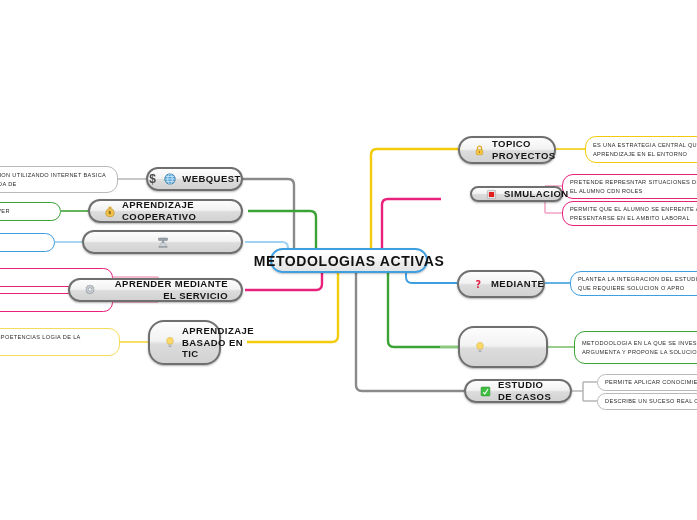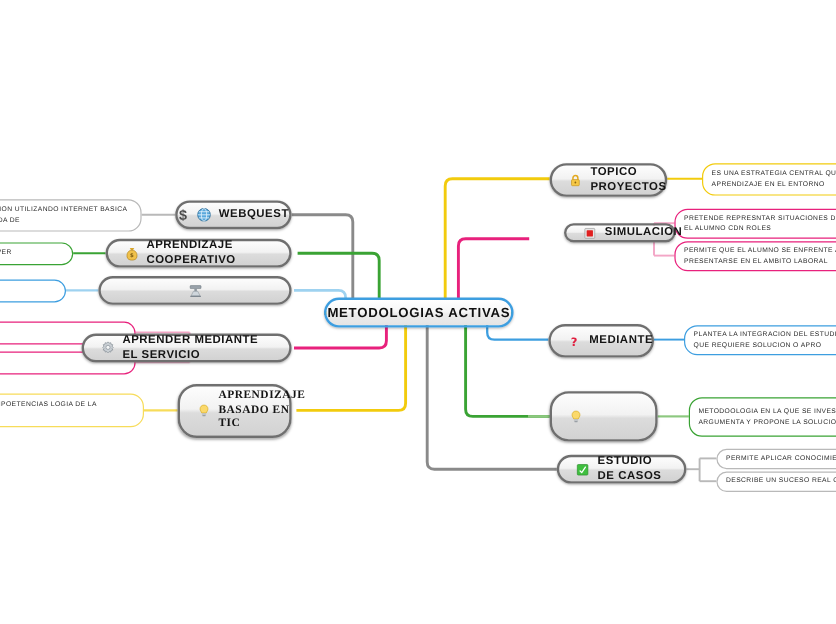--- a/index.html
+++ b/index.html
@@ -29,21 +29,21 @@
     display: flex;
     align-items: center;
     justify-content: center;
     background: linear-gradient(to bottom, #ffffff 0%, #f7f7f7 45%, #ededed 55%, #e4e4e4 100%);
     border: 2px solid #3d9ee0;
     border-radius: 14px;
     box-shadow: 0 1px 2px rgba(0,0,0,0.25);
     color: #111111;
     font-weight: bold;
     letter-spacing: 0.6px;
-    font-size: 11px;
+    font-size: 14px;
     white-space: nowrap;
     z-index: 6;
   }
 
   
   .topic {
     position: absolute;
     display: flex;
     align-items: center;
     gap: 6px;
@@ -212,31 +212,31 @@
     <span class="ico">
       <svg viewBox="0 0 16 16" width="12" height="13">
         <rect x="2" y="2" width="12" height="3.3" rx="0.6" fill="#9aa3ab" stroke="#6b757d" stroke-width="0.6"></rect>
         <rect x="6.6" y="5.3" width="2.8" height="3.2" fill="#8d969e"></rect>
         <path d="M3 13.5 L5.5 8.4 H10.5 L13 13.5 Z" fill="#cfd6dc" stroke="#8a939b" stroke-width="0.6"></path>
         <rect x="2" y="13.3" width="12" height="1.4" rx="0.5" fill="#7e8790"></rect>
       </svg>
     </span>
   </div>
 
-  <div class="topic" style="left:68px; top:278px; width:175px; height:24px; justify-content:center;">
+  <div class="topic" style="left:68px; top:278px; width:175px; height:24px; justify-content:center;text-align:right;">
     <span class="ico">
       <svg viewBox="0 0 16 16" width="12" height="12">
         <path d="M8 1.2 L9.3 2.6 L11.1 2.1 L11.5 3.9 L13.3 4.3 L12.6 6 L13.9 7.3 L12.6 8.6 L13.3 10.3 L11.5 10.7 L11.1 12.5 L9.3 12 L8 13.4 L6.7 12 L4.9 12.5 L4.5 10.7 L2.7 10.3 L3.4 8.6 L2.1 7.3 L3.4 6 L2.7 4.3 L4.5 3.9 L4.9 2.1 L6.7 2.6 Z" fill="#c9cfd4" stroke="#7e878f" stroke-width="0.7"></path>
         <circle cx="8" cy="7.3" r="2.3" fill="#f3f5f6" stroke="#7e878f" stroke-width="0.7"></circle>
       </svg>
     </span>
     <span class="label">APRENDER MEDIANTE EL SERVICIO</span>
   </div>
 
-  <div class="topic" style="left:148px; top:320px; width:95px; height:45px;font-family:Liberation Serif, serif;">
+  <div class="topic" style="left:148px; top:320px; width:73px; height:45px;">
     <span class="ico">
       <svg viewBox="0 0 16 16" width="12" height="13">
         <path d="M8 1.4 C5.3 1.4 3.6 3.4 3.6 5.7 C3.6 7.6 5 8.7 5.5 10.2 H10.5 C11 8.7 12.4 7.6 12.4 5.7 C12.4 3.4 10.7 1.4 8 1.4 Z" fill="#fbd96b" stroke="#d2a81c" stroke-width="0.7"></path>
         <rect x="5.6" y="10.6" width="4.8" height="1.5" rx="0.5" fill="#b9bec3"></rect>
         <rect x="6.1" y="12.4" width="3.8" height="1.4" rx="0.5" fill="#9aa0a6"></rect>
       </svg>
     </span>
     <span class="label">APRENDIZAJE BASADO EN TIC</span>
   </div>
 

